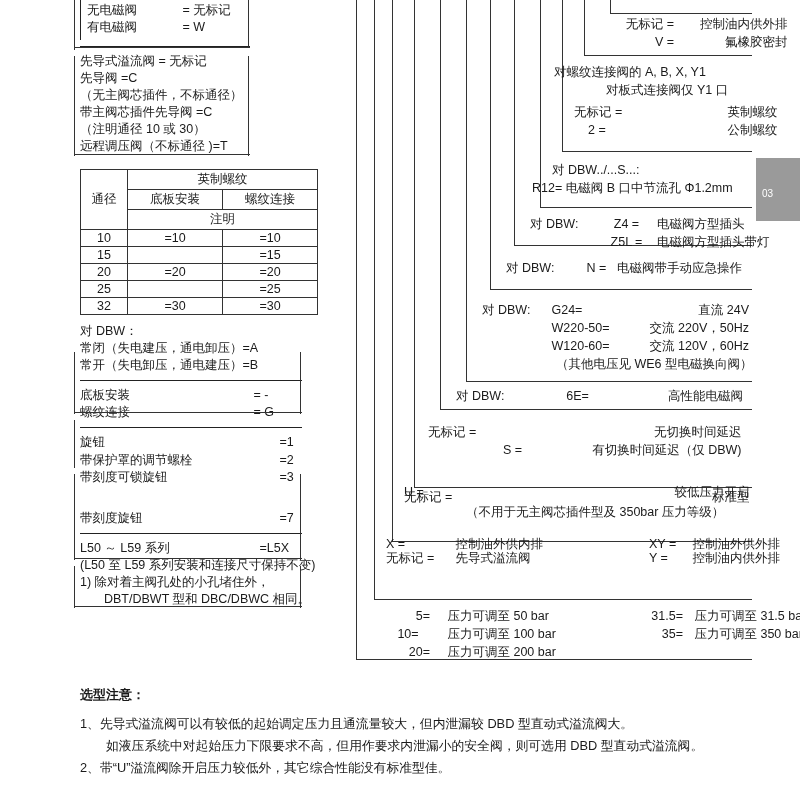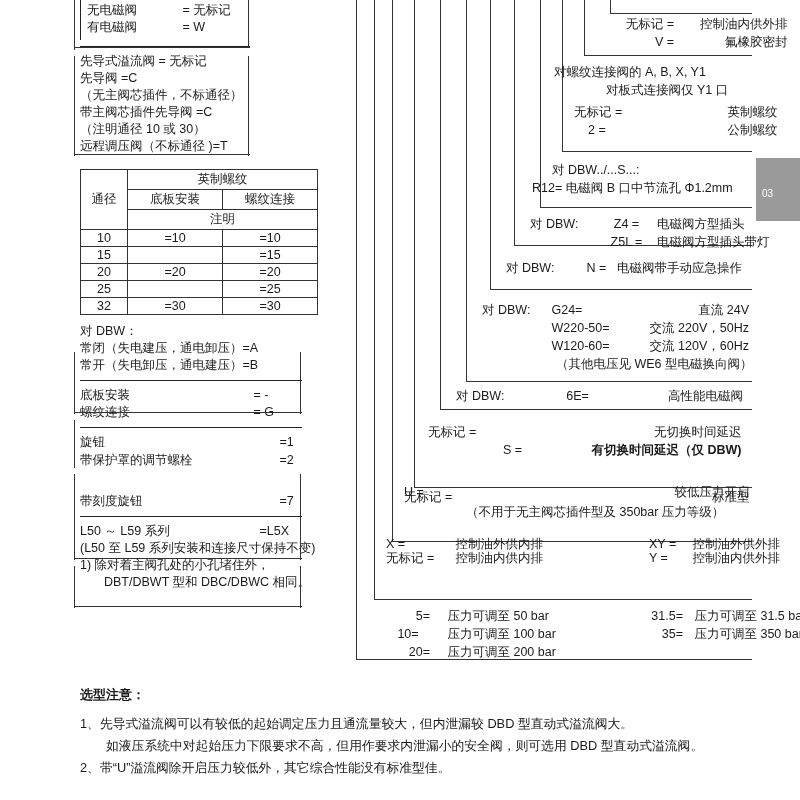--- a/index.html
+++ b/index.html
@@ -171,20 +171,24 @@
   <div class="sep" style="width:222px;"></div>
 
   <div>
     <div class="ln">
       <span class="lbl" style="width:196px;font-family:Liberation Mono, monospace;">旋钮</span>
       <span>=1</span>
     </div>
     <div class="ln">
       <span class="lbl" style="width:196px;">带保护罩的调节螺栓</span>
       <span>=2</span>
+    </div>
+    <div class="ln">
+      <span class="lbl" style="width:196px;">带刻度可锁旋钮</span>
+      <span>=3</span>
     </div>
     <div class="ln">
       <span class="lbl" style="width:196px;margin-top:24px;">带刻度旋钮</span>
       <span>=7</span>
     </div>
   </div>
   <div class="sep" style="width:222px;"></div>
 
   <div>
     <div class="ln">
@@ -279,36 +283,36 @@
   <span class="eq" style="width:84px;">6E=</span>
   <span class="val" style="width:120px;text-align:right;">高性能电磁阀</span>
 </div>
 
 <div class="rline" style="left:428px;top:424px;">
   <span class="lbl" style="width:120px;">无标记 =</span>
   <span class="val" style="width:190px;text-align:right;">无切换时间延迟</span>
 </div>
 <div class="rline" style="left:428px;top:442px;">
   <span class="lbl" style="width:120px;text-align:right;padding-right:26px;box-sizing:border-box;">S =</span>
-  <span class="val" style="width:190px;text-align:right;font-weight:bold;">有切换时间延迟（仅 DBW)</span>
+  <span class="val" style="width:190px;text-align:right;">有切换时间延迟（仅 DBW)</span>
 </div>
 
 <div class="rline" style="left:404px;top:466px;">
   <span class="lbl" style="width:120px;">无标记 =</span>
   <span class="val" style="width:222px;text-align:right;margin-top:23px;">标准型</span>
 </div>
 <div class="rline" style="left:404px;top:484px;">
   <span class="lbl" style="width:120px;">U     =</span>
   <span class="val" style="width:222px;text-align:right;">较低压力开启</span>
 </div>
 <div class="rline" style="left:466px;top:504px;">（不用于无主阀芯插件型及 350bar 压力等级）</div>
 
 <div class="rline" style="left:386px;top:550px;">
   <span class="lbl" style="width:66px;">无标记 =</span>
-  <span class="lbl" style="width:190px;">控制油内供内排</span>
+  <span class="lbl" style="width:190px;">先导式溢流阀</span>
   <span class="lbl" style="width:40px;">Y  =</span>
   <span class="lbl">控制油内供外排</span>
 </div>
 <div class="rline" style="left:386px;top:536px;">
   <span class="lbl" style="width:66px;">X     =</span>
   <span class="lbl" style="width:190px;">控制油外供内排</span>
   <span class="lbl" style="width:40px;">XY =</span>
   <span class="lbl">控制油外供外排</span>
 </div>
 

